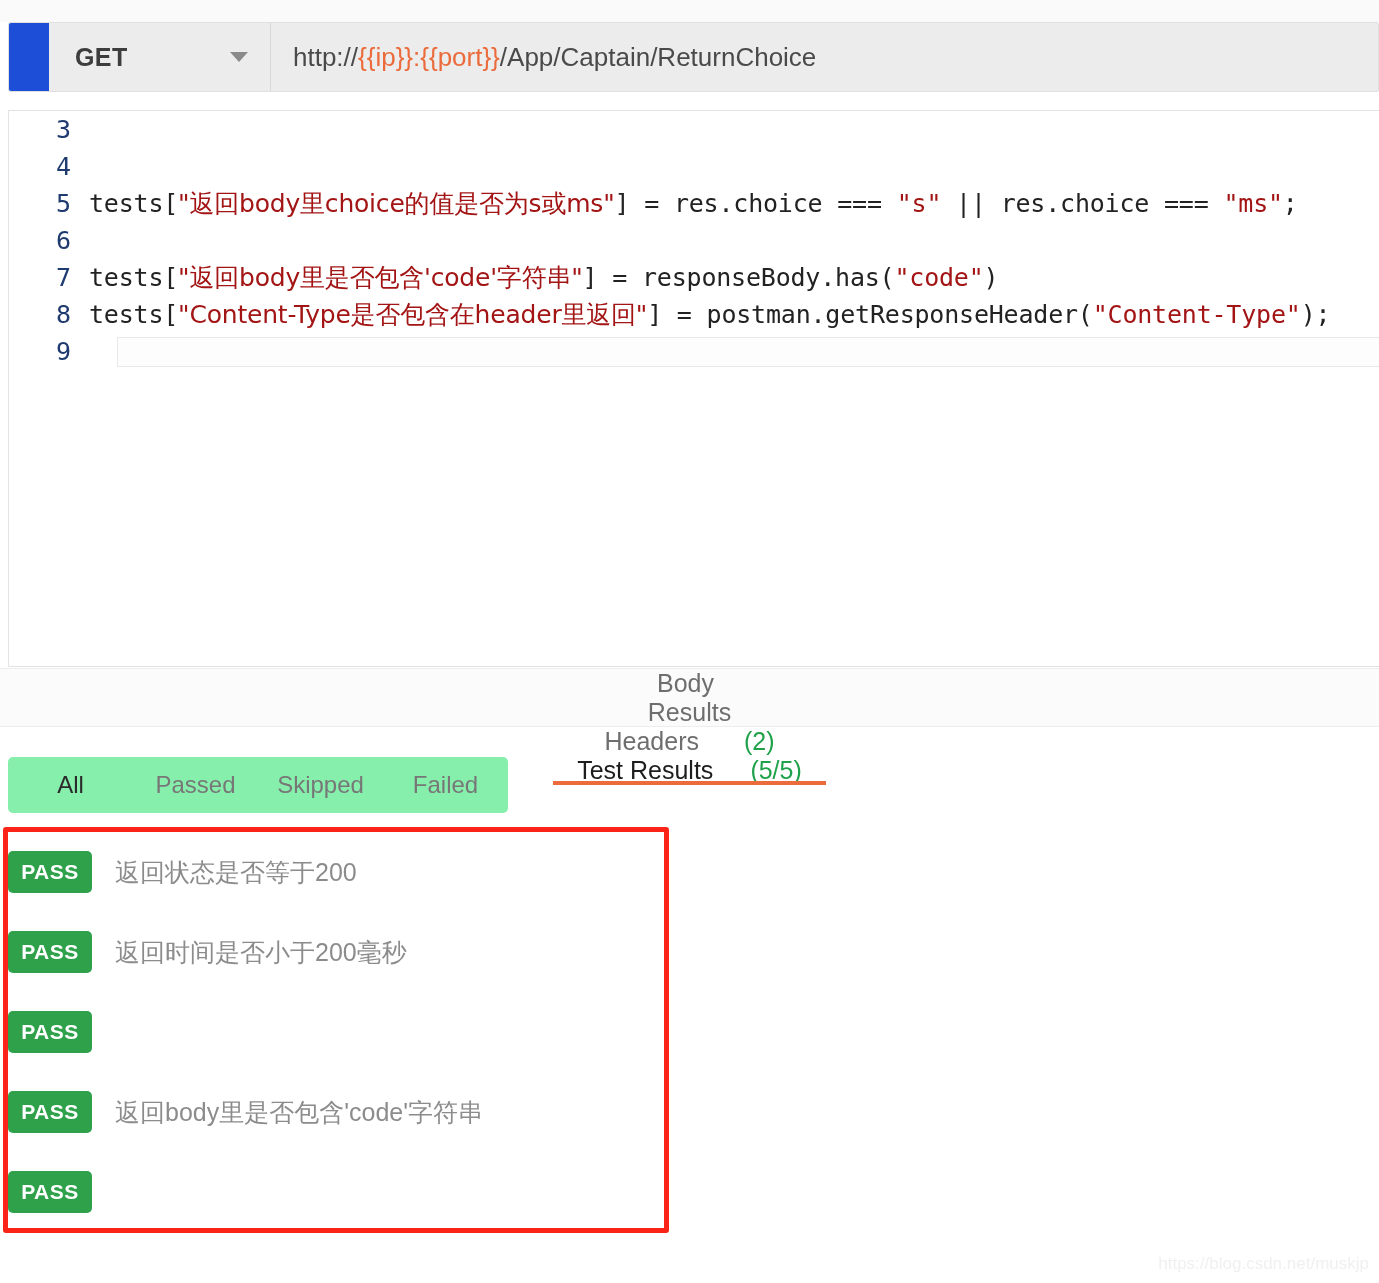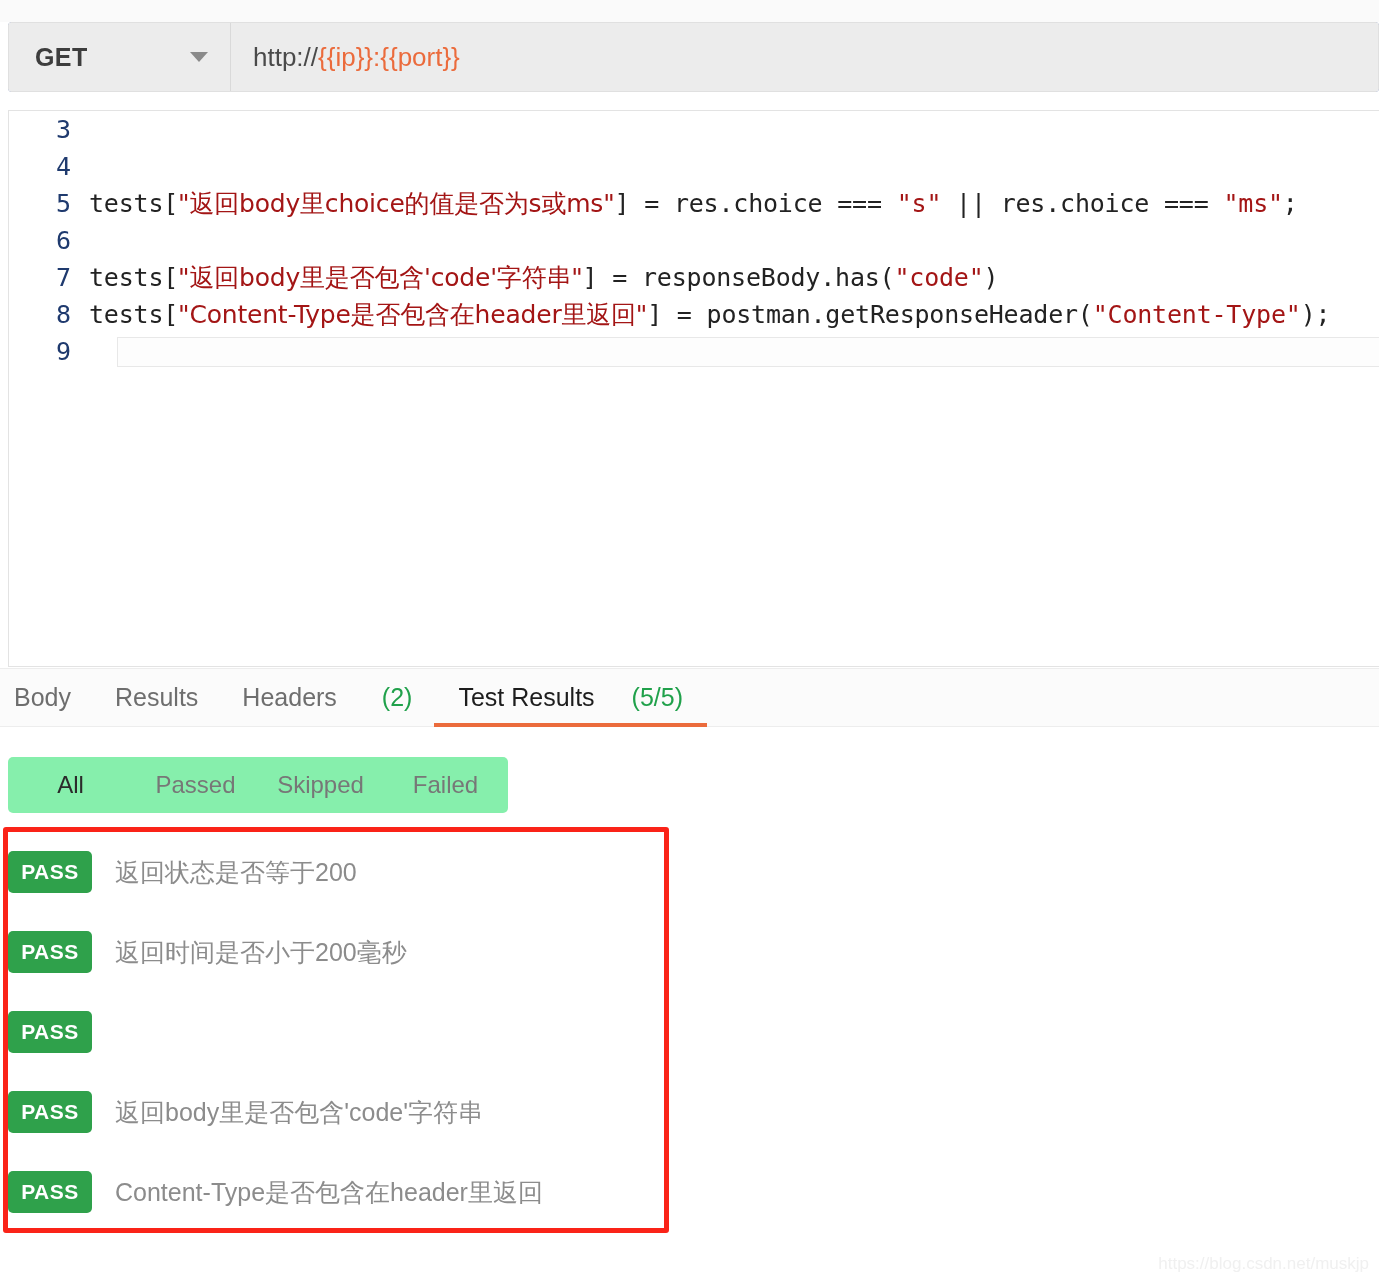--- a/index.html
+++ b/index.html
@@ -12,20 +12,21 @@
   #root { position: relative; width: 1379px; height: 1283px; background: #fff; }
 
   
   .topband { position: absolute; left:0; top:0; width:1379px; height:22px; background:#fafafa; }
   .urlbar {
     position: absolute; left: 8px; top: 22px; width: 1371px; height: 70px;
     display: flex; align-items: stretch;
     background: #1d4ed8;
     border: 1px solid #e0e0e0;
     border-radius: 3px;
+    padding-left: 40px;
   }
   .method {
     width: 222px; display:flex; align-items:center; justify-content:space-between;
     padding: 0 22px 0 26px;
     border-right: 1px solid #d9d9d9;
     background: #ececec;
     cursor: pointer;
   }
   .method-label { font-size: 25px; color: #3d3d3d; letter-spacing:.4px; font-weight:600; }
   .caret { width:0;height:0;border-left:9px solid transparent;border-right:9px solid transparent;border-top:10px solid #8a8a8a; }
@@ -58,20 +59,21 @@
     margin-left: 28px; flex:1; height: 30px;
     background: #fdfdfd; border: 1px solid #e8e8e8;
   }
 
   
   .tabsep { position:absolute; left:0; top:668px; width:1379px; height:1px; background:#ededed; }
   .tabbar {
     position: absolute; left: 0; top: 669px; width: 1379px; height: 58px;
     background: #fbfbfb; display:flex; align-items:center;
     border-bottom: 1px solid #ededed;
+    flex-direction: column;
   }
   .tab { font-size: 25px; color: #6e6e6e; position: relative; height: 58px;
          display: flex; align-items: center; cursor: pointer; }
   .tab.active { color: #1d1d1d; gap: 28px; }
   .tab .count { color: #20a14b; margin-left: 9px; }
   .tab .ul { position:absolute; left:0; right:0; bottom:0; height:4px; background:#eb6b3c; display:none; }
   .tab.active .ul { display: block; }
 
   
   .filters {
@@ -110,20 +112,21 @@
   <div class="urlbar">
     <div class="method">
       <span class="method-label">GET</span>
       <span class="caret"></span>
     </div>
     <div class="urlfield">
       <span>http://</span>
         <span class="var">{{ip}}</span>
         <span class="var">:</span>
         <span class="var">{{port}}</span>
+        <span>/App/Captain/ReturnChoice</span>
     </div>
   </div>
 
   <div class="editor">
 
     <div class="code-line">
       <span class="gutter">3</span>
       <span class="code"></span>
     </div>
 
@@ -200,19 +203,18 @@
     </div>
     <div class="result-row">
       <span class="badge">PASS</span>
     </div>
     <div class="result-row">
       <span class="badge">PASS</span>
       <span class="rname">返回body里是否包含'code'字符串</span>
     </div>
     <div class="result-row">
       <span class="badge">PASS</span>
-      <span class="rname">Content-Type是否包含在header里返回</span>
     </div>
   </div>
 
   <div class="watermark">https://blog.csdn.net/muskjp</div>
 
 </div>
 
 </body></html>

